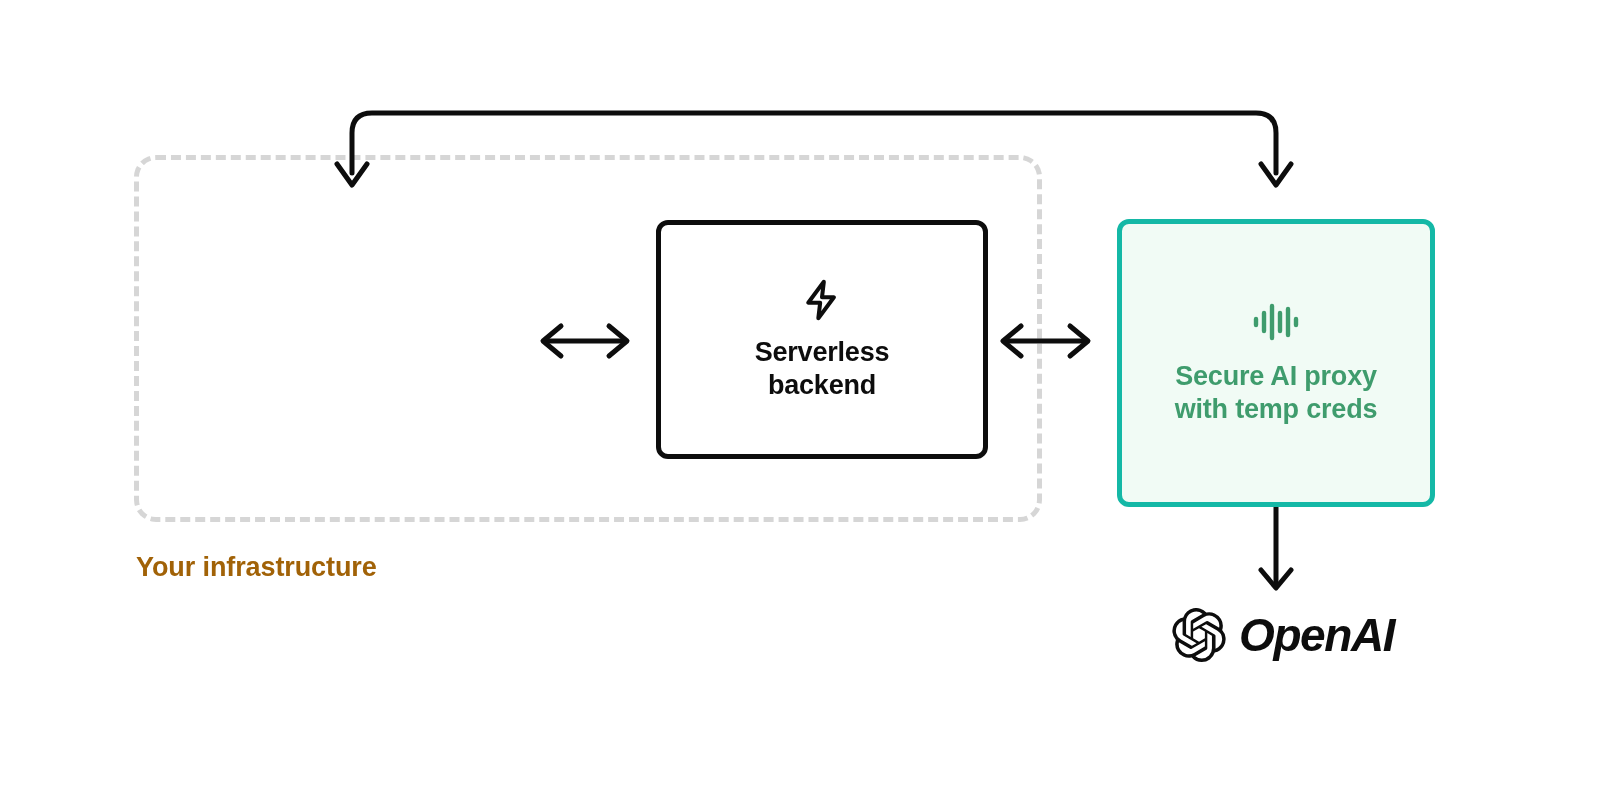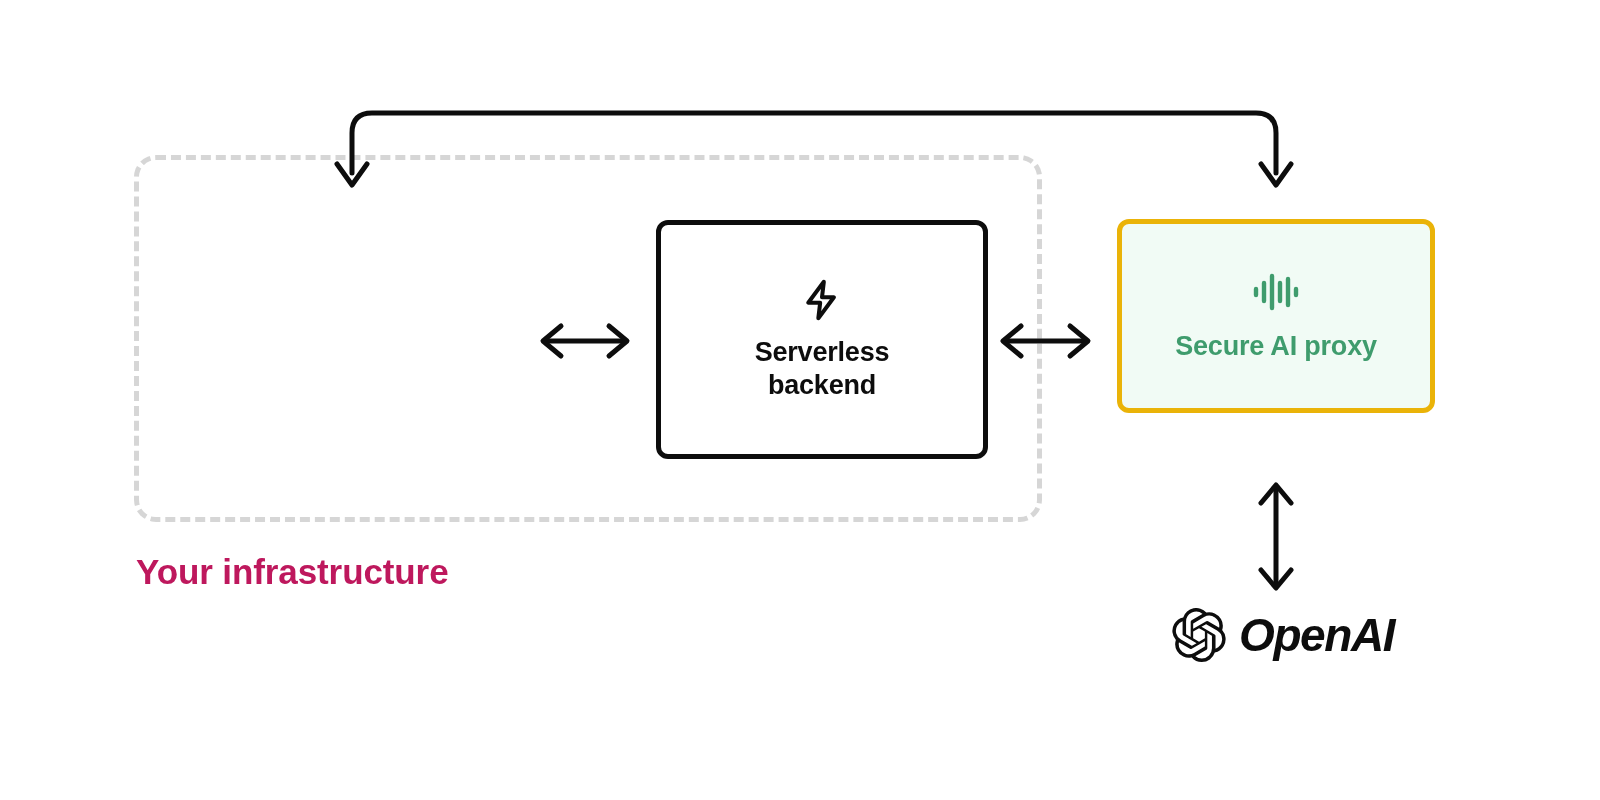--- a/index.html
+++ b/index.html
@@ -27,23 +27,23 @@
     width: 908px;
     height: 367px;
     border: 5px dashed #d6d6d6;
     border-radius: 22px;
     box-sizing: border-box;
   }
   .infra-label {
     position: absolute;
     left: 136px;
     top: 552px;
-    font-size: 35px;
+    font-size: 27px;
     font-weight: 700;
-    color: #be185d;
+    color: #a16207;
     letter-spacing: -0.1px;
     white-space: nowrap;
   }
 
   
   .node {
     position: absolute;
     box-sizing: border-box;
     display: flex;
     flex-direction: column;
@@ -78,22 +78,22 @@
   #node-backend {
     left: 656px;
     top: 220px;
     width: 332px;
     height: 239px;
   }
   #node-proxy {
     left: 1117px;
     top: 219px;
     width: 318px;
-    height: 194px;
-    border: 5px solid #eab308;
+    height: 288px;
+    border: 5px solid #14b8a6;
     background: #f1fbf5;
   }
   #node-proxy .node-label {
     color: #3f9c6d;
   }
   #node-proxy .node-icon {
     margin-bottom: 16px;
   }
 
   
@@ -180,20 +180,21 @@
         <line x1="4" y1="19" x2="4" y2="25"></line>
         <line x1="12" y1="13" x2="12" y2="31"></line>
         <line x1="20" y1="6" x2="20" y2="38"></line>
         <line x1="28" y1="13" x2="28" y2="31"></line>
         <line x1="36" y1="9" x2="36" y2="35"></line>
         <line x1="44" y1="19" x2="44" y2="25"></line>
       </svg>
     </span>
     <div class="node-label">
       <div>Secure AI proxy</div>
+      <div>with temp creds</div>
     </div>
   </div>
 
   <div class="openai-lockup">
     <span style="line-height:0;">
       <svg width="54" height="54" viewBox="0 0 24 24" fill="#0d0d0d" xmlns="http://www.w3.org/2000/svg">
         <path d="M22.282 9.821a5.985 5.985 0 0 0-.516-4.91 6.046 6.046 0 0 0-6.51-2.9A6.065 6.065 0 0 0 4.981 4.18a5.985 5.985 0 0 0-3.998 2.9 6.046 6.046 0 0 0 .743 7.097 5.98 5.98 0 0 0 .51 4.911 6.051 6.051 0 0 0 6.515 2.9A5.985 5.985 0 0 0 13.26 24a6.056 6.056 0 0 0 5.772-4.206 5.99 5.99 0 0 0 3.997-2.9 6.056 6.056 0 0 0-.747-7.073zM13.26 22.43a4.476 4.476 0 0 1-2.876-1.04l.141-.081 4.779-2.758a.795.795 0 0 0 .392-.681v-6.737l2.02 1.168a.071.071 0 0 1 .038.052v5.583a4.504 4.504 0 0 1-4.494 4.494zM3.6 18.304a4.47 4.47 0 0 1-.535-3.014l.142.085 4.783 2.759a.771.771 0 0 0 .78 0l5.843-3.369v2.332a.08.08 0 0 1-.033.062L9.74 19.95a4.5 4.5 0 0 1-6.14-1.646zM2.34 7.896a4.485 4.485 0 0 1 2.366-1.973V11.6a.766.766 0 0 0 .388.676l5.815 3.355-2.02 1.168a.076.076 0 0 1-.071 0l-4.83-2.786A4.504 4.504 0 0 1 2.34 7.872zm16.597 3.855-5.833-3.387L15.119 7.2a.076.076 0 0 1 .071 0l4.83 2.791a4.494 4.494 0 0 1-.676 8.105v-5.678a.79.79 0 0 0-.407-.667zm2.01-3.023-.141-.085-4.774-2.782a.776.776 0 0 0-.785 0L9.409 9.23V6.897a.066.066 0 0 1 .028-.061l4.83-2.787a4.5 4.5 0 0 1 6.68 4.66zM8.308 12.863l-2.02-1.164a.08.08 0 0 1-.038-.057V6.075a4.5 4.5 0 0 1 7.375-3.453l-.142.08L8.704 5.46a.795.795 0 0 0-.393.681zm1.097-2.365 2.602-1.5 2.607 1.5v2.999l-2.597 1.5-2.607-1.5z"></path>
       </svg>
     </span>
     <span class="openai-wordmark">OpenAI</span>

